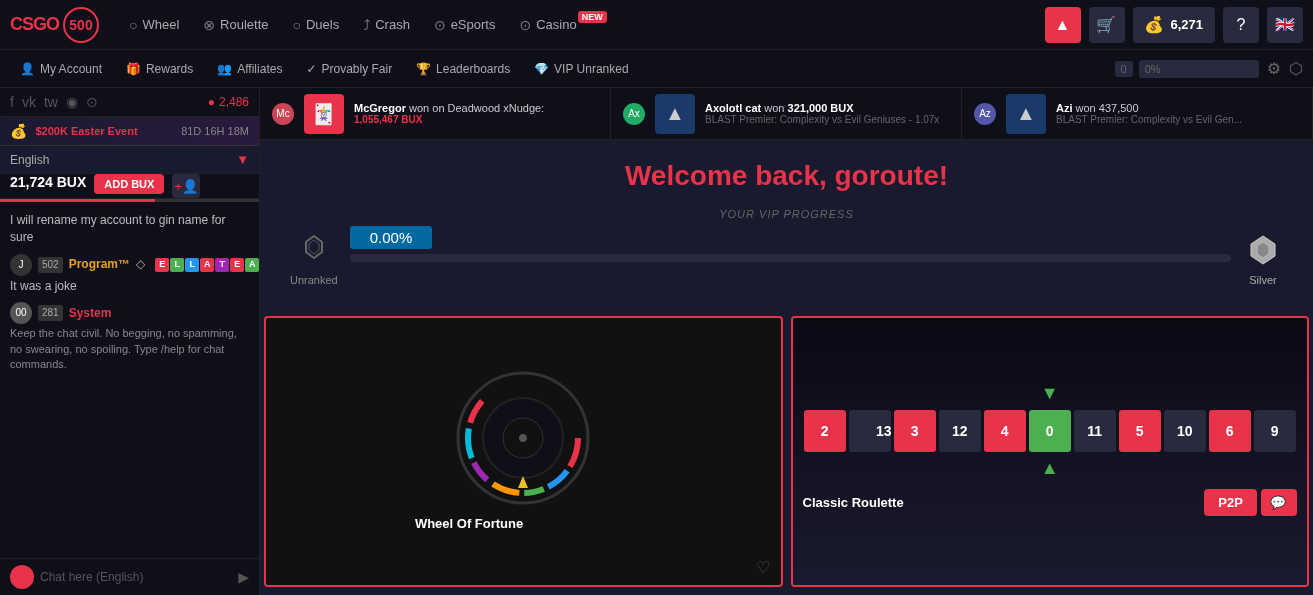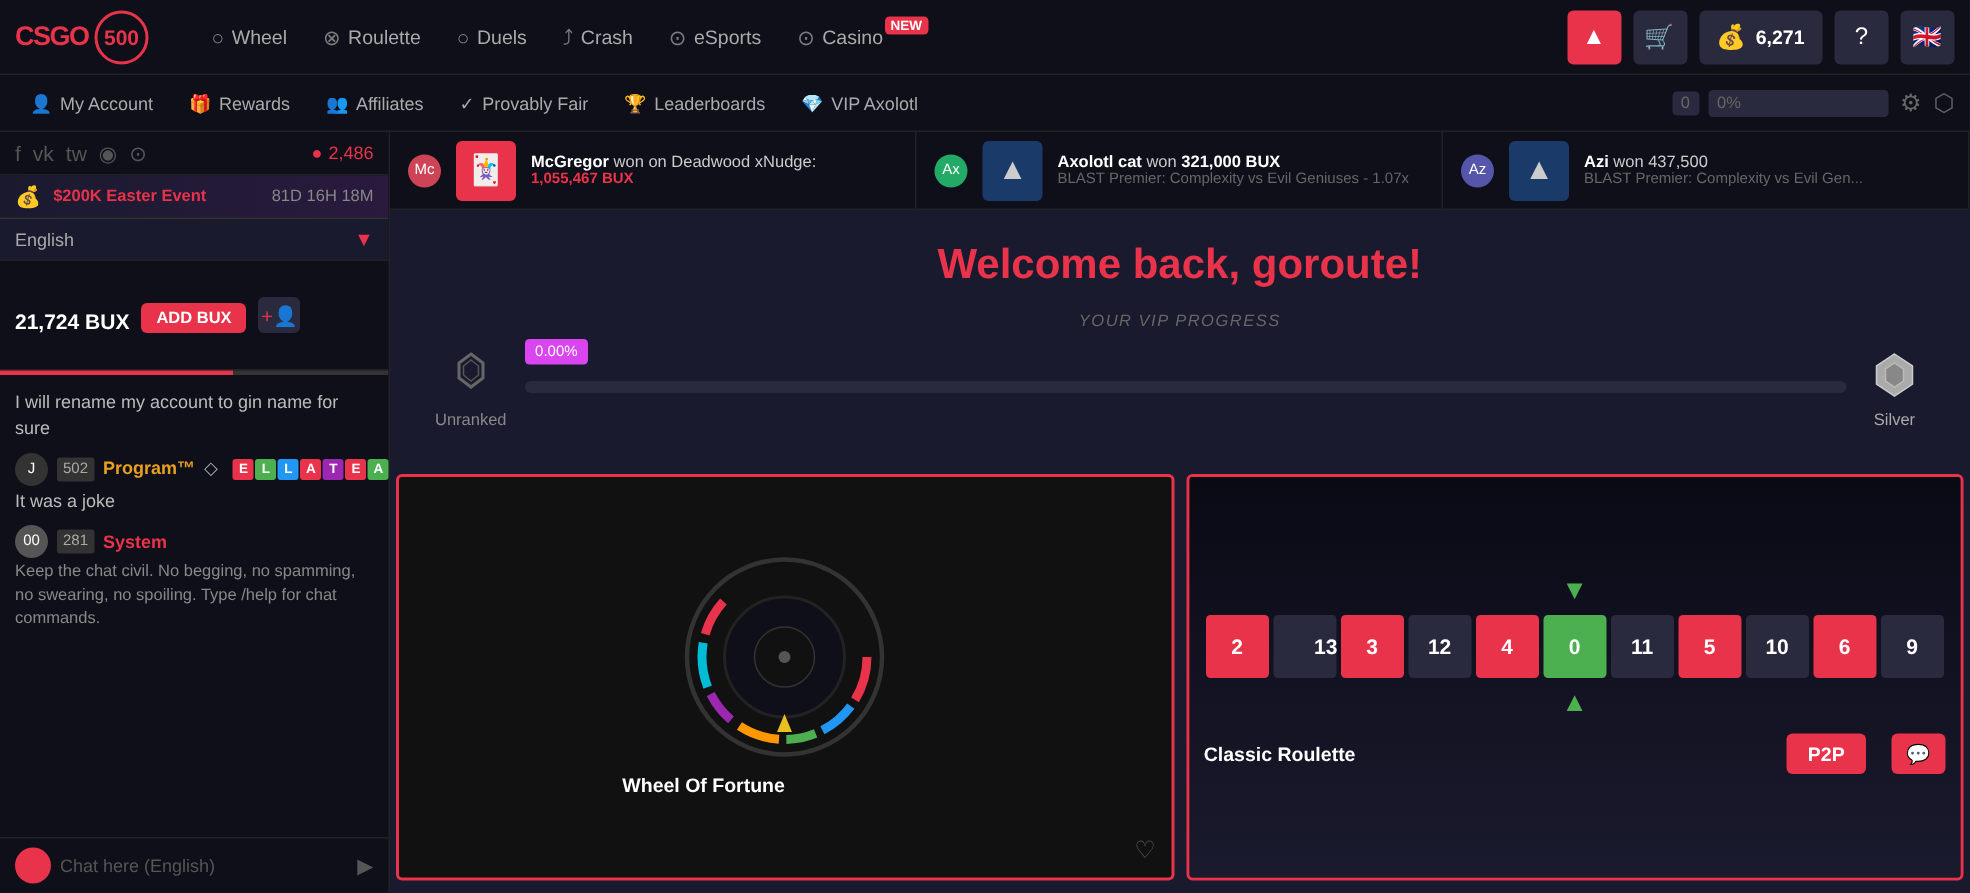--- a/index.html
+++ b/index.html
@@ -19,21 +19,21 @@
       display: flex;
       align-items: center;
       height: 50px;
       padding: 0 10px;
       gap: 4px;
       border-bottom: 1px solid #222;
     }
     .logo {
       display: flex;
       align-items: center;
-      margin-right: 28px;
+      margin-right: 16px;
     }
     .logo-text {
       color: #e8334a;
       font-weight: 900;
       font-size: 18px;
       letter-spacing: -1px;
     }
     .logo-circle {
       background: transparent;
       border: 2px solid #e8334a;
@@ -237,24 +237,24 @@
       display: flex;
       align-items: center;
       justify-content: space-between;
       cursor: pointer;
     }
     .lang-text { color: #aaa; font-size: 12px; }
     .lang-arrow { color: #e8334a; }
 
     .bux-area {
       background: #0f0f1a;
-      padding: 24px 10px;
+      padding: 0 10px;
       border-bottom: 1px solid #222;
       display: flex;
-      align-items: flex-end;
+      align-items: flex-start;
       gap: 8px;
     }
     .bux-amount { color: #fff; font-weight: 700; font-size: 14px; }
     .add-bux-btn {
       background: #e8334a;
       color: #fff;
       border: none;
       border-radius: 4px;
       padding: 4px 10px;
       font-size: 11px;
@@ -457,24 +457,24 @@
       border-radius: 4px;
     }
     .vip-bar-fill {
       background: #e8334a;
       height: 8px;
       border-radius: 4px;
       width: 0%;
     }
     .vip-tooltip {
       position: absolute;
-      background: #d946ef;
-      color: #fff;
-      font-size: 10px;
-      padding: 3px 7px;
+      background: #0369a1;
+      color: #fff;
+      font-size: 15px;
+      padding: 3px 20px;
       border-radius: 3px;
       top: -28px;
       left: 0;
       white-space: nowrap;
     }
     .vip-label-unranked { color: #888; font-size: 11px; text-align: center; margin-top: 4px; }
     .vip-label-silver { color: #aaa; font-size: 11px; text-align: left; margin-top: 4px; }
 
     
     .game-cards {
@@ -657,21 +657,21 @@
     <div class="second-nav-item">
       <span>✓</span>
       <span>Provably Fair</span>
     </div>
     <div class="second-nav-item">
       <span>🏆</span>
       <span>Leaderboards</span>
     </div>
     <div class="second-nav-item">
       <span>💎</span>
-      <span>VIP Axolotl</span>
+      <span>VIP Unranked</span>
     </div>
   </div>
   <div class="second-nav-right">
     <div class="progress-area">
       <span class="zero-badge">0</span>
       <div class="progress-bar-container">
         <span class="progress-text">0%</span>
       </div>
     </div>
     <span class="settings-icon">⚙</span>
@@ -879,21 +879,21 @@
             <div class="roulette-num" style="background:#e8334a;">5</div>
             <div class="roulette-num" style="background:#2a2a3e;">10</div>
             <div class="roulette-num" style="background:#e8334a;">6</div>
             <div class="roulette-num" style="background:#2a2a3e;">9</div>
           </div>
 
           <div class="roulette-arrow-bottom">▲</div>
 
           <div style="width:100%;display:flex;align-items:center;justify-content:space-between;padding:4px 10px;">
             <span style="color:#fff;font-size:13px;font-weight:600;">Classic Roulette</span>
-            <div style="display:flex;gap:17px;">
+            <div style="display:flex;gap:4px;">
               <button class="p2p-btn" style="position:static;">P2P</button>
               <button class="p2p2-btn" style="position:static;">💬</button>
             </div>
           </div>
         </div>
       </div>
 
     </div>
   </div>
 </div>

